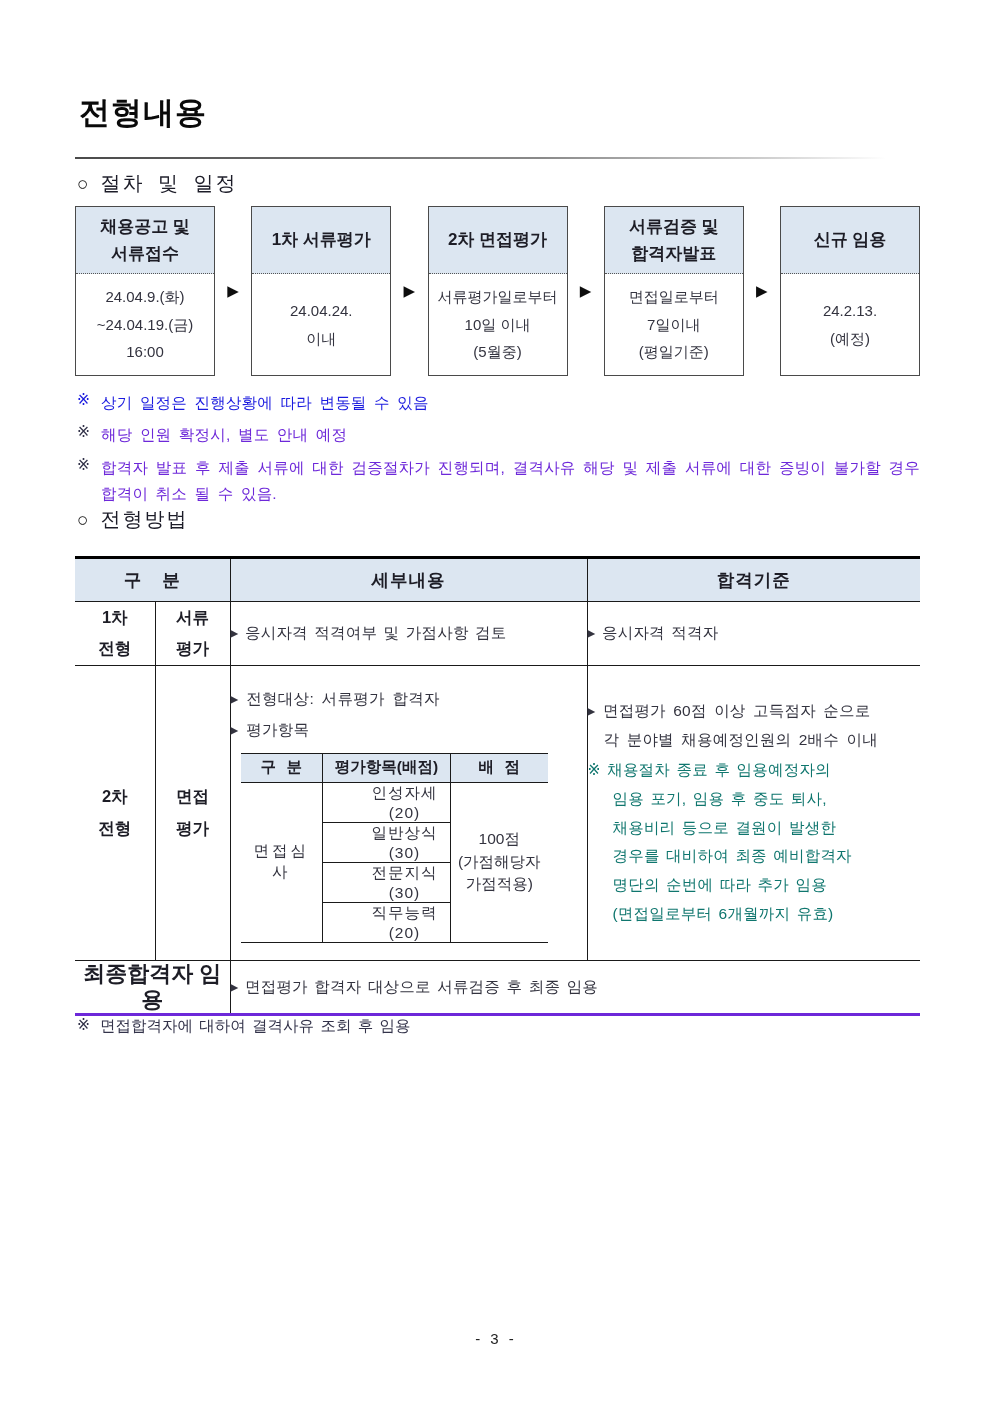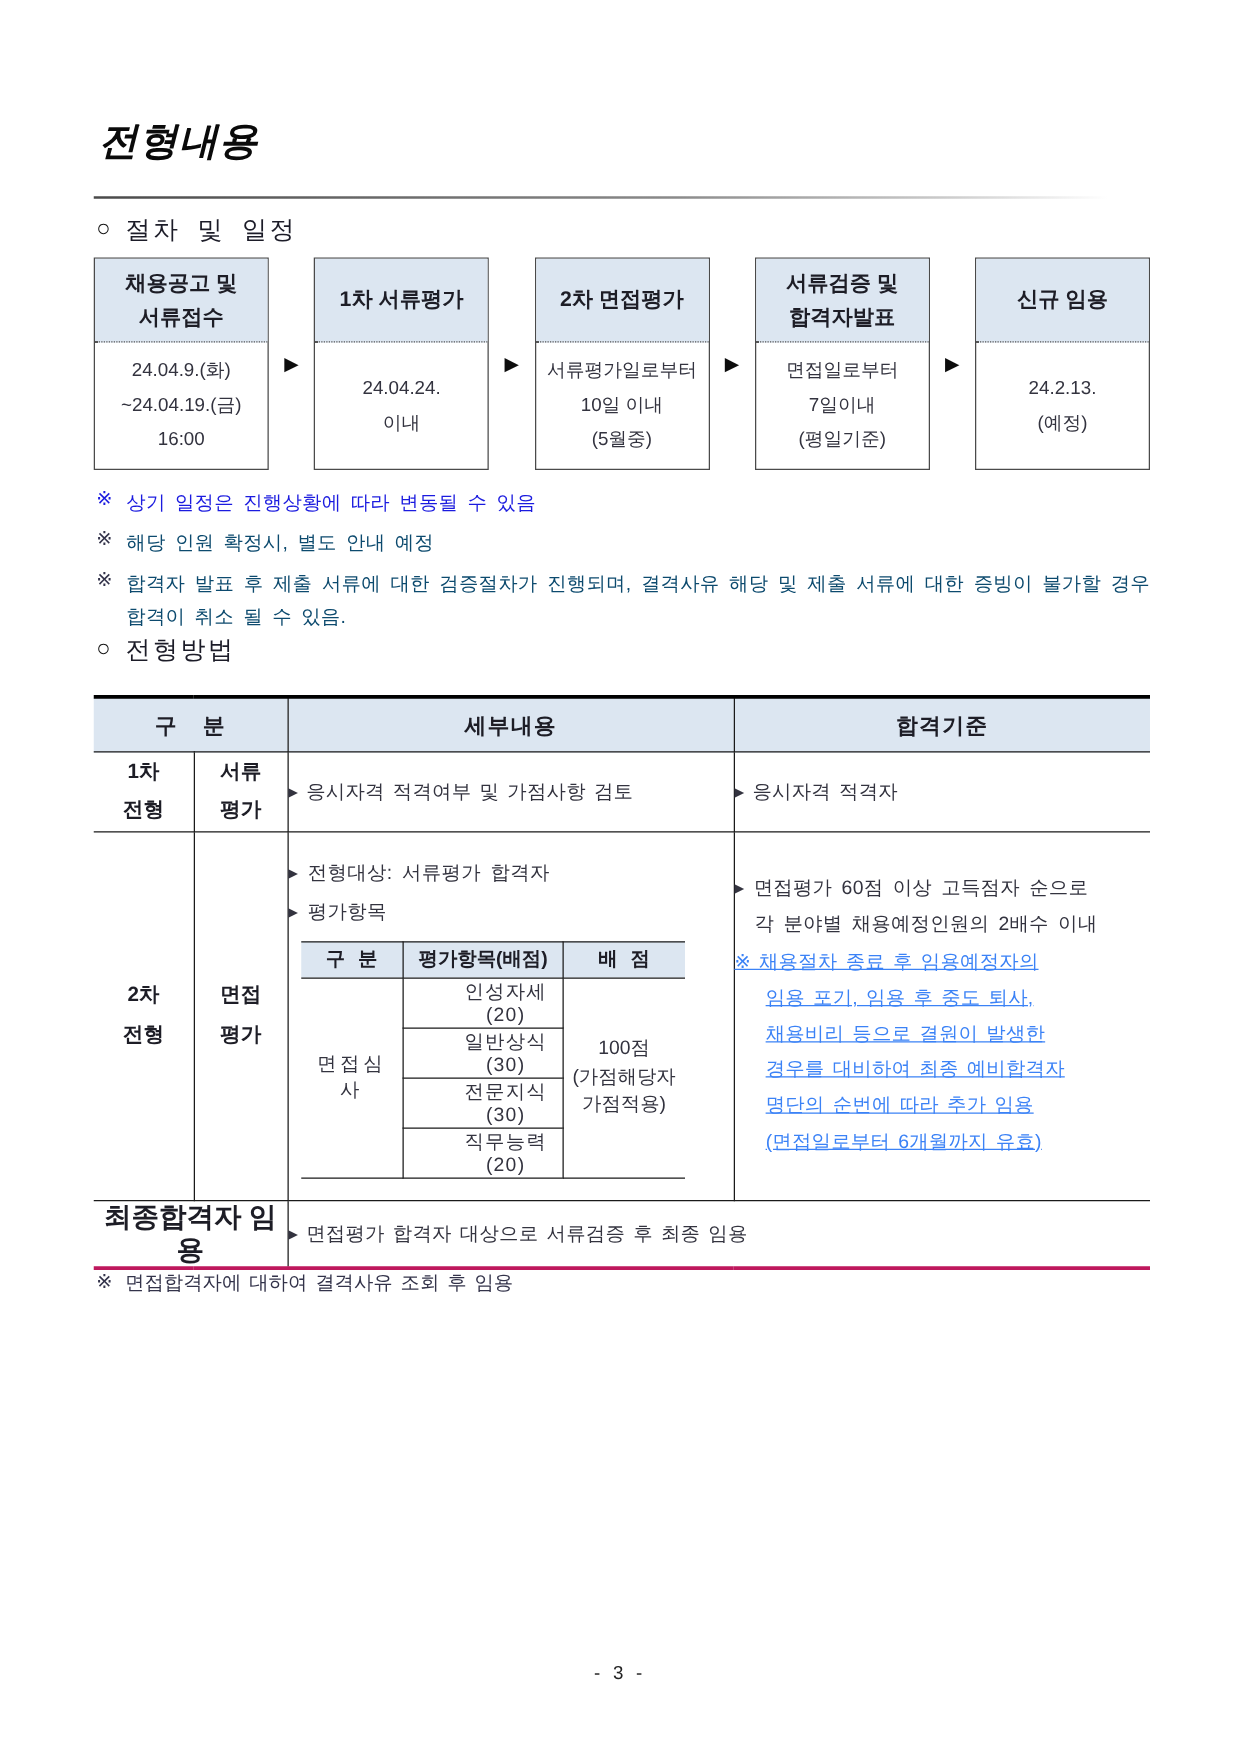--- a/index.html
+++ b/index.html
@@ -6,21 +6,21 @@
   body{
     width:992px;height:1403px;background:#ffffff;position:relative;
     font-family:"Liberation Sans","DejaVu Sans",sans-serif;
     color:#2b2b36;overflow:hidden;
   }
   .content{position:absolute;left:75px;top:0;width:845px;height:100%;}
 
   
   .page-title{
     position:absolute;top:92px;left:4px;margin:0;
-    font-size:31px;font-weight:bold;color:#0a0a0a;letter-spacing:1px;font-style:italic;
+    font-size:31px;font-weight:bold;color:#0a0a0a;letter-spacing:1px;
   }
   .title-rule{
     position:absolute;top:157px;left:0;width:845px;height:2px;
     background:linear-gradient(to right,#4a4a4a 0%,#8a8a8a 55%,#c9c9c9 80%,rgba(255,255,255,0) 96%);
   }
 
   
   .section-heading{
     position:absolute;left:2px;font-size:20px;color:#1c1c28;
     letter-spacing:2px;word-spacing:6px;display:flex;align-items:center;gap:10px;
@@ -49,48 +49,48 @@
   }
   .flow-arrow{
     flex:1;display:flex;align-items:center;justify-content:center;
     font-size:15px;color:#0d0d0d;
   }
 
   
   .notes{position:absolute;top:390px;left:2px;width:843px;}
   .note{display:flex;align-items:flex-start;margin-bottom:6px;font-size:15.5px;line-height:1.32;}
   .note-marker{flex:0 0 24px;color:#33334a;}
-  .note-text{flex:1;color:#0c4a6e;word-spacing:3px;text-align:justify;letter-spacing:0.2px;line-height:1.7;}
+  .note-text{flex:1;color:#6d28d9;word-spacing:3px;text-align:justify;letter-spacing:0.2px;line-height:1.7;}
   .note-blue .note-marker,.note-blue .note-text{color:#1b1bdf;}
 
   
   .table-wrap{position:absolute;top:556px;left:0;width:845px;}
   table.main{
     width:845px;border-collapse:collapse;table-layout:fixed;
-    border-top:3px solid #000;border-bottom:3px solid #be185d;
+    border-top:3px solid #000;border-bottom:3px solid #6d28d9;
     font-size:15.5px;color:#2b2b36;
   }
   table.main td{border:1px solid #1a1a1a;vertical-align:middle;padding:0;box-sizing:border-box;}
   table.main td:first-child{border-left:none;}
   table.main td:last-child{border-right:none;}
   td.thead{
     background:#dce6f1;text-align:center;font-weight:bold;font-size:17.5px;
     color:#1d1d26;letter-spacing:1px;
   }
   td.wide-sp{word-spacing:14px;}
   td.stage{
     text-align:center;font-weight:bold;font-size:16.5px;line-height:1.9;
     white-space:pre-line;color:#1d1d26;
   }
   td.cell-pad{padding:6px 10px 6px 14px;}
   .bullet-line{word-spacing:2px;letter-spacing:0.2px;color:#33333f;}
   .hang{padding-left:16px;text-indent:-16px;white-space:pre-line;line-height:1.85;
         word-spacing:3px;letter-spacing:0.2px;color:#33333f;}
   .hang2{padding-left:25px;text-indent:-25px;white-space:pre-line;line-height:1.85;
-        word-spacing:2px;letter-spacing:0.2px;color:#3b82f6;margin-top:2px;text-decoration:underline;}
+        word-spacing:2px;letter-spacing:0.2px;color:#0f766e;margin-top:2px;}
   td.detail2{vertical-align:top;padding:44px 10px 10px 14px;margin-left:24px;}
   td.criteria2{vertical-align:top;padding:28px 8px 10px 10px;}
   .d2-line{line-height:2.0;word-spacing:3px;letter-spacing:0.3px;color:#33333f;}
 
   
   table.inner{
     border-collapse:collapse;table-layout:fixed;margin:8px 0 0 10px;
     font-size:15.5px;color:#33333f;
   }
   table.inner td{border:1px solid #1a1a1a;text-align:center;vertical-align:middle;

